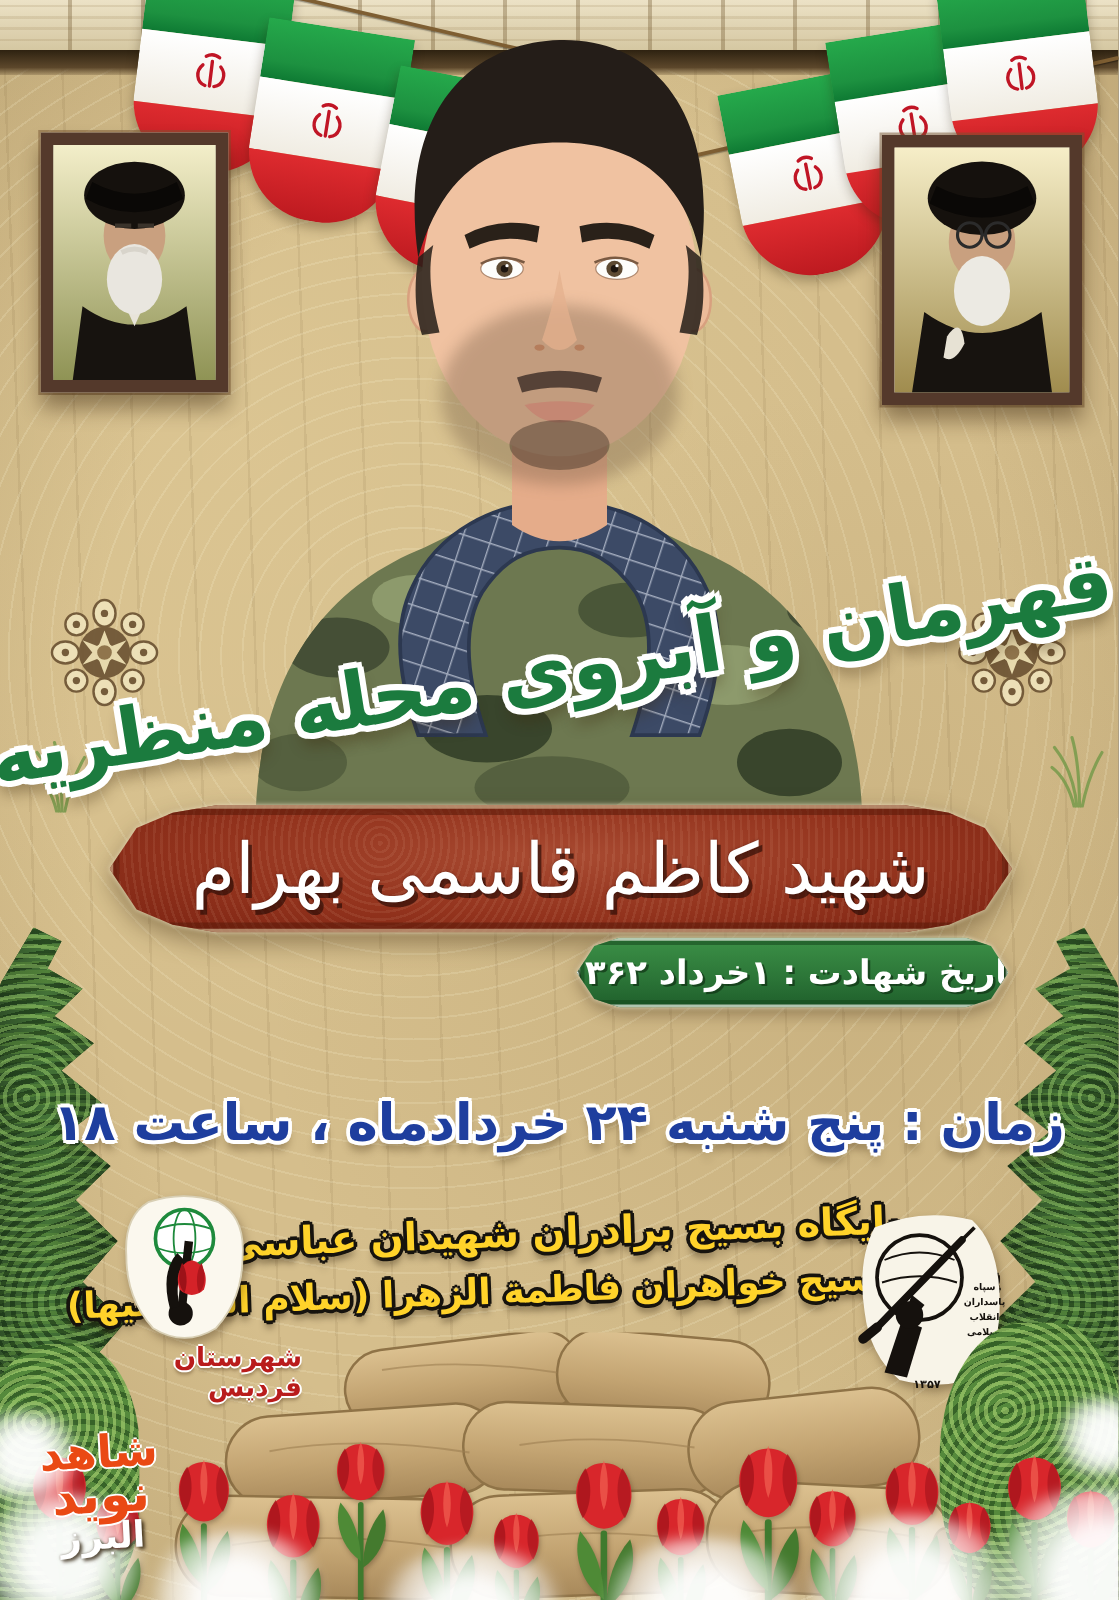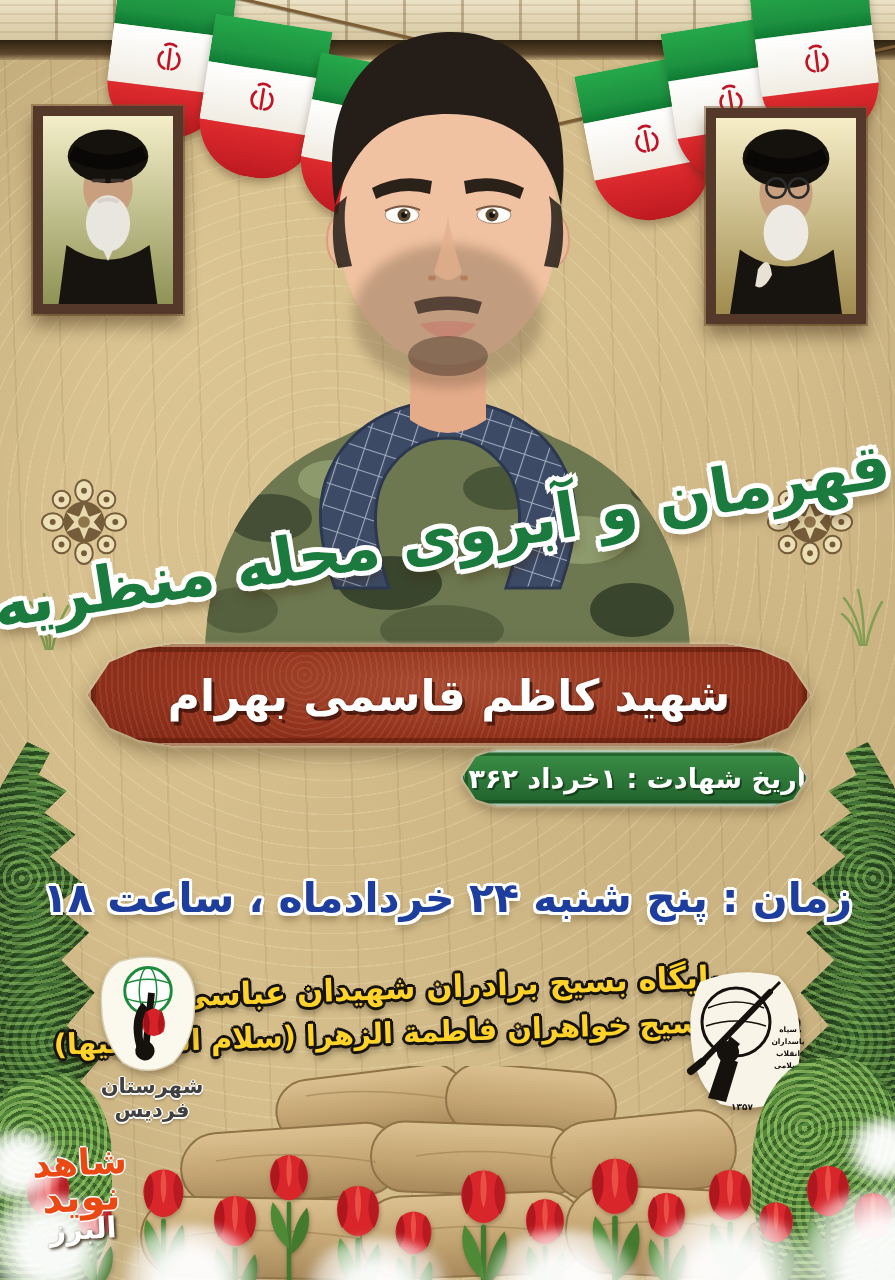--- a/index.html
+++ b/index.html
@@ -77,21 +77,21 @@
   .plaque{
     width:100%; height:100%;
     clip-path:polygon(0 50%,3% 18%,7% 6%,12% 0,88% 0,93% 6%,97% 18%,100% 50%,97% 82%,93% 94%,88% 100%,12% 100%,7% 94%,3% 82%);
     background:
       repeating-radial-gradient(circle at 30% 30%, rgba(255,220,190,.08) 0 2px, transparent 2px 6px),
       radial-gradient(ellipse at 50% 40%, #a84a31 0%, var(--banner-red,#93331d) 55%, #7b2312 100%);
     box-shadow:inset 0 0 0 3px rgba(235,215,175,.55), inset 0 0 0 8px rgba(90,25,10,.55);
     display:flex;align-items:center;justify-content:center;
   }
   .plaque-text{
-    font-size:44px;font-weight:bold;color:#fff;direction:rtl;white-space:nowrap;
+    font-size:56px;font-weight:normal;color:#fff;direction:rtl;white-space:nowrap;
     text-shadow:3px 4px 0 rgba(40,10,5,.65), 0 0 2px rgba(40,10,5,.5);
   }
   
   .gbanner-wrap{top:750px;height:56px;filter:drop-shadow(0 0 2px #efe6c8) drop-shadow(0 5px 6px rgba(50,30,5,.35));}
   .gbanner{
     width:100%;height:100%;
     clip-path:polygon(0 50%,4% 12%,10% 0,90% 0,96% 12%,100% 50%,96% 88%,90% 100%,10% 100%,4% 88%);
     background:linear-gradient(180deg,#3c9147,var(--banner-green,#2b7437) 60%,#1f5f2b);
     box-shadow:inset 0 0 0 2.5px rgba(240,245,235,.7), inset 0 0 0 6px rgba(20,70,28,.55);
     display:flex;align-items:center;justify-content:center;
@@ -114,22 +114,22 @@
       3px 0 0 #16130e,-3px 0 0 #16130e,0 3px 0 #16130e,0 -3px 0 #16130e,
       2px 2px 0 #16130e,-2px 2px 0 #16130e,2px -2px 0 #16130e,-2px -2px 0 #16130e,
       0 6px 6px rgba(40,25,5,.5);}
   .org1{top:968px;left:120px;width:660px;font-size:31px;text-align:center;direction:rtl;font-weight:bold;white-space:nowrap;}
   .org2{top:1014px;left:100px;width:700px;font-size:29px;text-align:center;direction:rtl;font-weight:bold;white-space:nowrap;}
   
   .logo{filter:drop-shadow(2px 4px 4px rgba(50,30,5,.35));}
   .logo svg{display:block;width:100%;height:100%;}
   .basij-logo{left:88px;top:954px;width:120px;height:126px;}
   .irgc-logo{left:678px;top:964px;width:130px;height:150px;}
-  .basij-caption{left:62px;top:1074px;width:180px;text-align:center;font-size:21px;font-weight:bold;
-    color:#404040;direction:rtl;
+  .basij-caption{left:62px;top:1074px;width:180px;font-size:21px;font-weight:bold;
+    color:#b91c1c;direction:rtl;
     text-shadow:1.5px 0 0 #fff,-1.5px 0 0 #fff,0 1.5px 0 #fff,0 -1.5px 0 #fff,0 3px 3px rgba(60,30,5,.4);}
   
   .tree{
     width:112px;height:545px;background-color:#33522a;
     background-image:
       repeating-radial-gradient(circle at 30% 25%, rgba(150,200,105,.50) 0 3px, transparent 3px 8px),
       repeating-radial-gradient(circle at 70% 55%, rgba(18,42,16,.55) 0 4px, transparent 4px 9px),
       repeating-radial-gradient(circle at 45% 80%, rgba(95,145,60,.45) 0 3px, transparent 3px 7px),
       linear-gradient(90deg,#2a4523,#447337 45%,#243a1e);
     clip-path:polygon(35% 0%,55% 2%,45% 6%,70% 9%,50% 13%,78% 17%,55% 21%,85% 26%,60% 30%,90% 35%,65% 40%,95% 46%,70% 52%,100% 58%,75% 64%,100% 71%,80% 77%,100% 84%,85% 90%,100% 100%,0% 100%,0% 15%,12% 8%);

